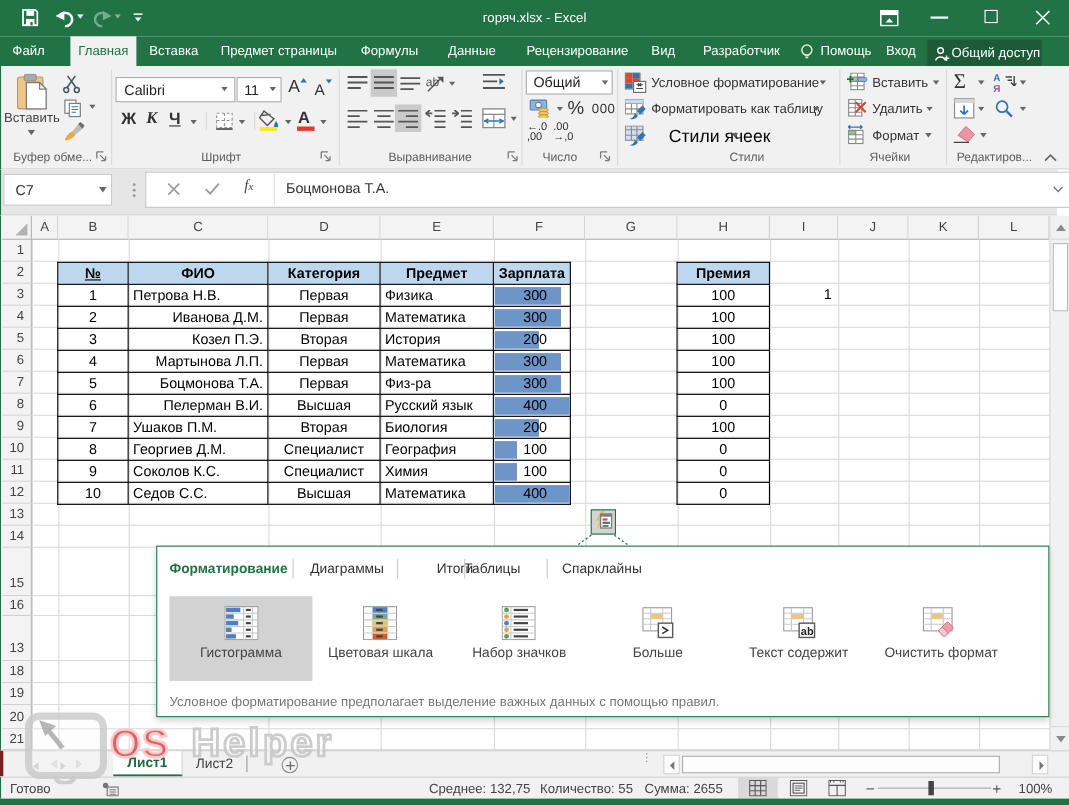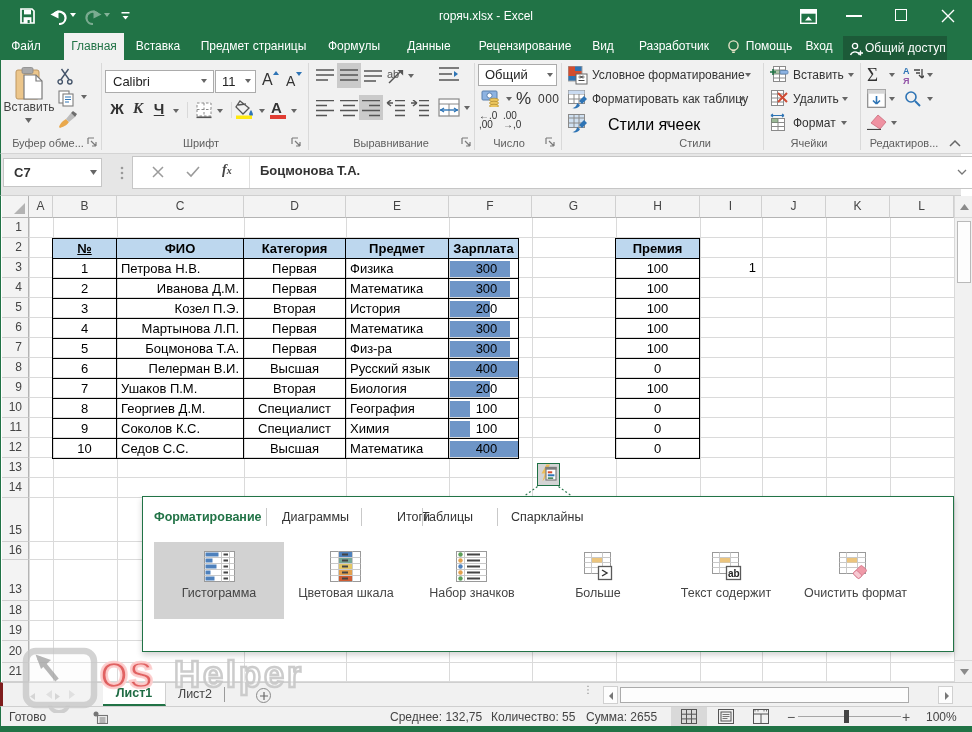--- a/index.html
+++ b/index.html
@@ -10,21 +10,21 @@
   #titlebar { left:0; top:0; width:972px; height:33px; background:#217346; color:#fff; }
   
   #tabrow { left:0; top:33px; width:972px; height:27px; background:#217346; }
   .rtab { position:absolute; top:0; height:27px; line-height:27px; color:#fff; font-size:12px; text-align:center; }
   
   #ribbon { left:0; top:60px; width:972px; height:94px; background:#f1f1f1; border-left:1px solid #217346; border-bottom:1px solid #d4d4d4; }
   .gsep { position:absolute; top:3px; height:87px; width:1px; background:#d9d9d9; }
   .glabel { position:absolute; top:77px; height:14px; font-size:11px; color:#5e5e5e; text-align:center; }
   .launcher { position:absolute; top:77px; width:12px; height:12px; }
   
-  #fbar { left:0; top:154px; width:961px; height:42px; background:#e6e6e6; border-left:1px solid #217346; border-bottom:1px solid #cfcfcf;font-weight:bold; }
+  #fbar { left:0; top:154px; width:961px; height:42px; background:#e6e6e6; border-left:1px solid #217346; border-bottom:1px solid #cfcfcf; }
   
   #grid { left:0; top:196px; width:972px; height:486px; background:#fff; border-left:1px solid #217346; overflow:hidden; }
   .colhdr { position:absolute; top:0; height:22px; background:#f3f3f3; border-right:1px solid #d0d0d0; border-bottom:1px solid #b4b4b4; color:#444; font-size:12px; text-align:center; line-height:21px; }
   .rowhdr { position:absolute; left:1px; width:27px; background:#f3f3f3; border-bottom:1px solid #d0d0d0; border-right:1px solid #b4b4b4; color:#444; font-size:12px; text-align:right; padding-right:6px; }
   .vline { position:absolute; width:1px; background:#dadada; top:22px; }
   .hline { position:absolute; height:1px; background:#dadada; left:28px; }
   #maintbl td, #premtbl td { border:1px solid #000; padding:0 4px; overflow:hidden; white-space:nowrap; }
   #maintbl tr, #premtbl tr { height:20px; }
   .tc { text-align:center; } .tl { text-align:left; } .tr { text-align:right; }
   .zp { position:relative; padding:0 !important; }
@@ -102,21 +102,21 @@
   <div class="gsep" style="left:100px"></div>
   <div class="gsep" style="left:307px"></div>
   <div class="gsep" style="left:473px"></div>
   <div class="gsep" style="left:560px"></div>
   <div class="gsep" style="left:762px"></div>
   <div class="gsep" style="left:859px"></div>
   <div class="glabel" style="left:4px;width:86px;">Буфер обме...</div>
   <div class="glabel" style="left:150px;width:100px;">Шрифт</div>
   <div class="glabel" style="left:340px;width:100px;">Выравнивание</div>
   <div class="glabel" style="left:458px;width:100px;">Число</div>
-  <div class="glabel" style="left:610px;width:100px;text-align:right;">Стили</div>
+  <div class="glabel" style="left:628px;width:100px;">Стили</div>
   <div class="glabel" style="left:758px;width:100px;">Ячейки</div>
   <div class="glabel" style="left:853px;width:100px;">Редактиров...</div>
   <svg class="launcher" style="left:86px" width="11" height="11">
       <path d="M1 1 h6 M1 1 v6 M4 4 l5 5 M9 9 v-4 M9 9 h-4" stroke="#7a7a7a" stroke-width="1.2" fill="none"></path>
     </svg>
   <svg class="launcher" style="left:290px" width="11" height="11">
       <path d="M1 1 h6 M1 1 v6 M4 4 l5 5 M9 9 v-4 M9 9 h-4" stroke="#7a7a7a" stroke-width="1.2" fill="none"></path>
     </svg>
   <svg class="launcher" style="left:460px" width="11" height="11">
       <path d="M1 1 h6 M1 1 v6 M4 4 l5 5 M9 9 v-4 M9 9 h-4" stroke="#7a7a7a" stroke-width="1.2" fill="none"></path>
@@ -729,20 +729,21 @@
             <rect x="16" y="17" width="12" height="8" rx="1.5" fill="#ef9aa8" stroke="#d37288" stroke-width="0.8"></rect>
             <rect x="16" y="17" width="5" height="8" rx="1.5" fill="#f7c9d2" stroke="#d37288" stroke-width="0.8"></rect>
           </g>
         </svg></div>
     <div class="abs piLabel" style="left:26px;width:100px;">Гистограмма</div>
     <div class="abs piLabel" style="left:153px;width:100px;">Цветовая шкала</div>
     <div class="abs piLabel" style="left:279px;width:100px;">Набор значков</div>
     <div class="abs piLabel" style="left:405px;width:100px;">Больше</div>
     <div class="abs piLabel" style="left:533px;width:100px;">Текст содержит</div>
     <div class="abs piLabel" style="left:661px;width:100px;">Очистить формат</div>
+    <div class="abs" style="left:11px;top:134px;color:#767676;font-size:12px;">Условное форматирование предполагает выделение важных данных с помощью правил.</div>
   </div>
 </div>
 <div class="abs" id="sheetbar">
   <svg class="abs" style="left:42px;top:7px" width="9" height="9" opacity="0.3">
       <path d="M7 0 L1 4.5 L7 9 Z" fill="#9a9a9a"></path>
     </svg>
   <svg class="abs" style="left:64px;top:7px" width="9" height="9" opacity="0.3">
       <path d="M2 0 L8 4.5 L2 9 Z" fill="#9a9a9a"></path>
     </svg>
   <div class="abs" style="left:100px;top:0;width:63px;height:23px;background:#fff;border-bottom:2.5px solid #217346;border-right:1px solid #d0d0d0;color:#1e6b43;font-weight:bold;font-size:12.5px;text-align:center;line-height:21px;">Лист1</div>

